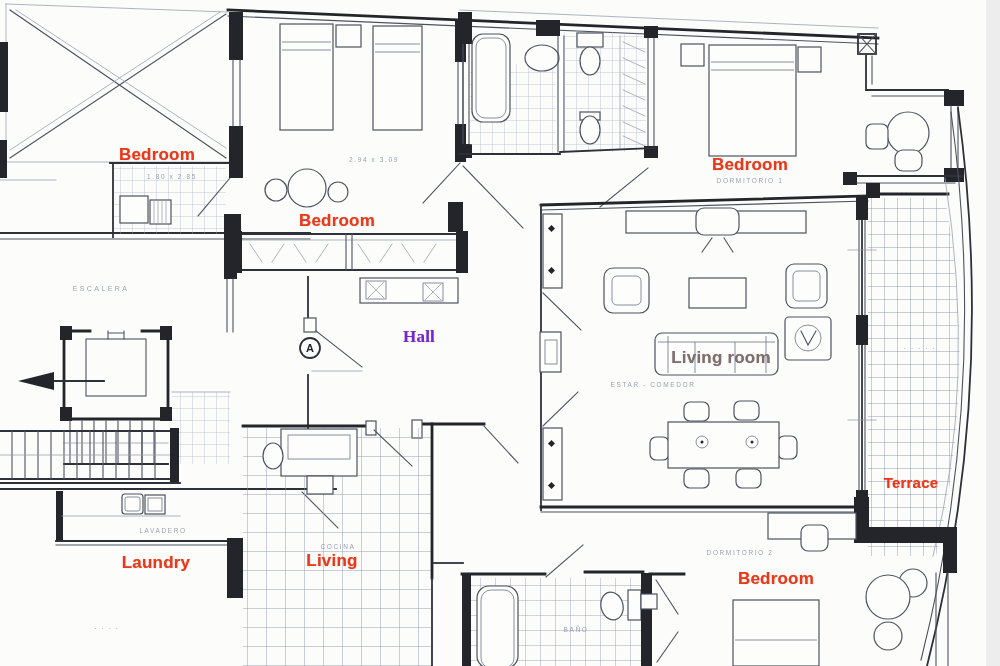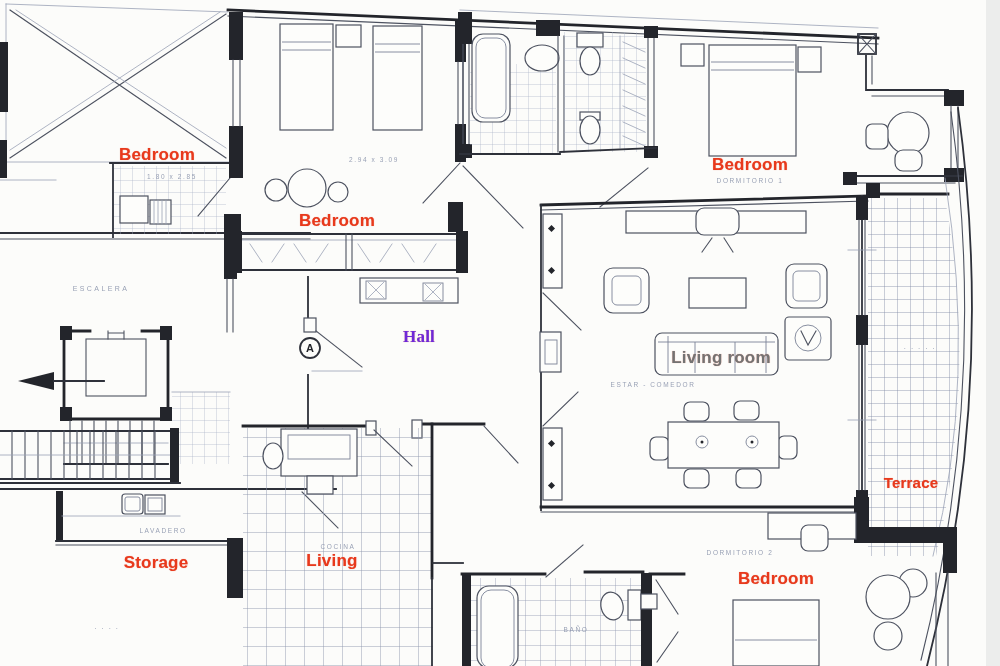--- a/index.html
+++ b/index.html
@@ -352,21 +352,21 @@
     </g>
   </g>
 </svg>
 
 <div class="room-label" style="left: 157px; top: 155px; color: rgb(232, 57, 28);">Bedroom</div>
 <div class="room-label" style="left: 337px; top: 221px; color: rgb(232, 57, 28);">Bedroom</div>
 <div class="room-label" style="left: 750px; top: 165px; color: rgb(232, 57, 28);">Bedroom</div>
 <div class="room-label" style="left: 419px; top: 337px; color: #6d28d9; font-family: Liberation Serif, serif;">Hall</div>
 <div class="room-label" style="left: 721px; top: 322px; color: #737373; margin-top: 36px;">Living room</div>
 <div class="room-label sm" style="left: 911px; top: 434px; color: rgb(232, 57, 28); margin-top: 48px;">Terrace</div>
-<div class="room-label" style="left: 156px; top: 563px; color: rgb(232, 57, 28);">Storage</div>
+<div class="room-label" style="left: 156px; top: 563px; color: rgb(232, 57, 28);">Laundry</div>
 <div class="room-label" style="left: 332px; top: 561px; color: rgb(232, 57, 28);">Living</div>
 <div class="room-label" style="left: 776px; top: 579px; color: rgb(232, 57, 28);">Bedroom</div>
 
 <div class="annot" style="left:101px;top:288px">ESCALERA</div>
 <div class="annot tiny" style="left:172px;top:176px">1.80 x 2.85</div>
 <div class="annot tiny" style="left:374px;top:159px">2.94 x 3.09</div>
 <div class="annot tiny" style="left:750px;top:180px">DORMITORIO 1</div>
 <div class="annot tiny" style="left:653px;top:384px">ESTAR - COMEDOR</div>
 <div class="annot tiny" style="left:740px;top:552px">DORMITORIO 2</div>
 <div class="annot tiny" style="left:163px;top:530px">LAVADERO</div>

